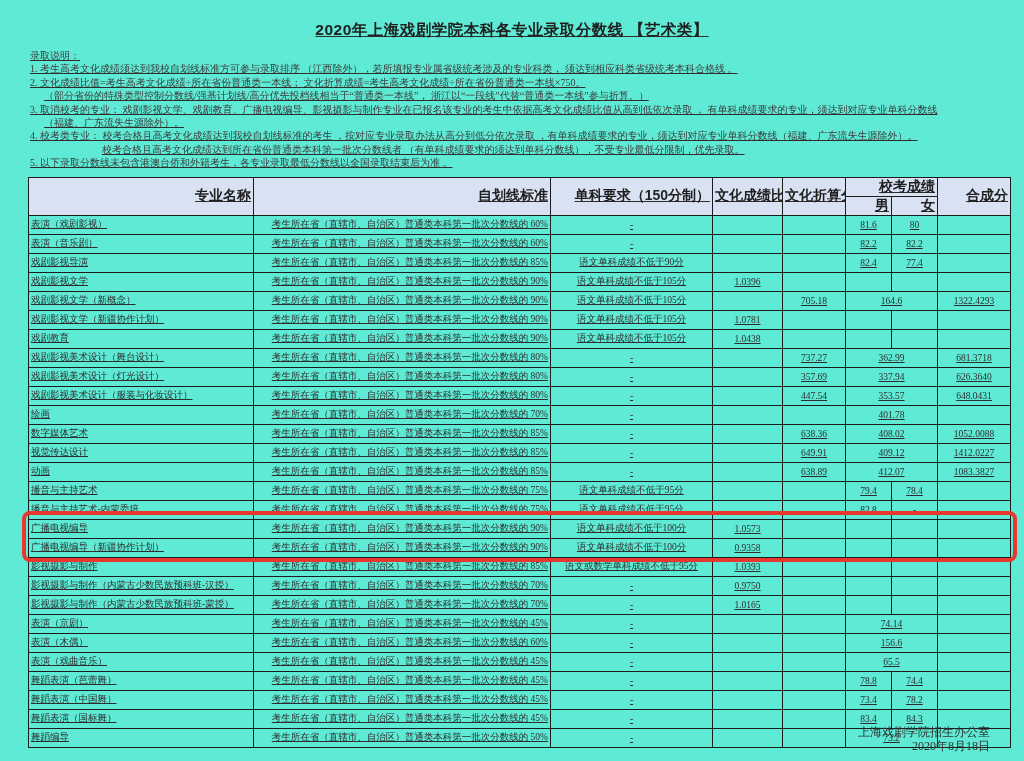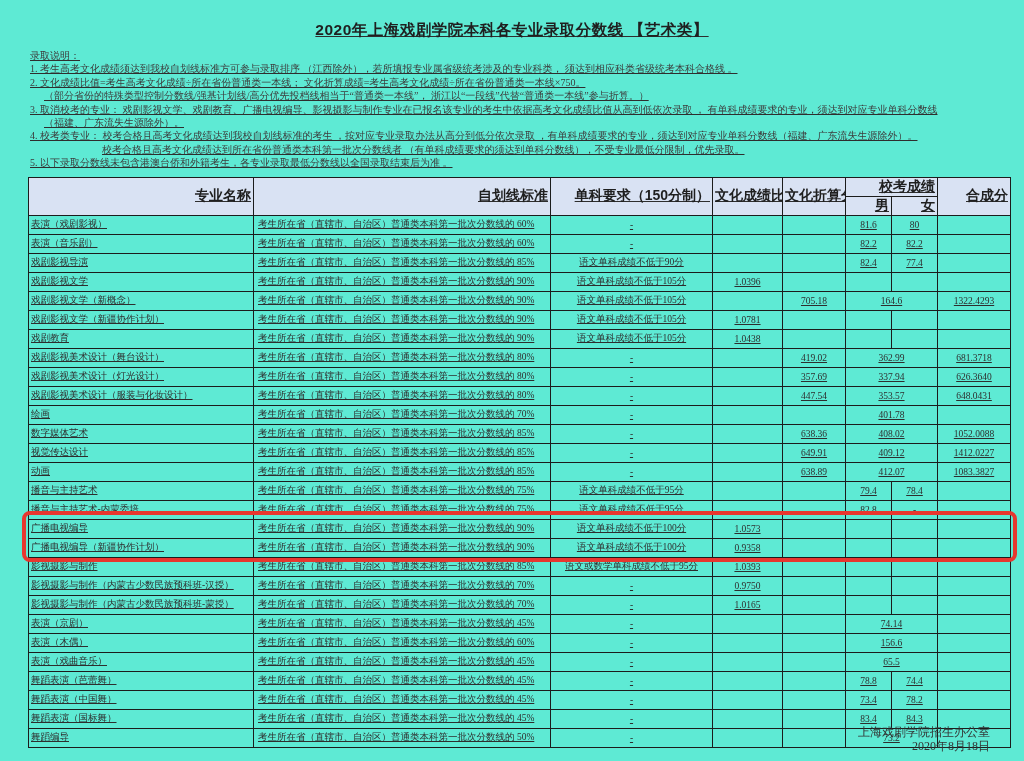--- a/index.html
+++ b/index.html
@@ -52,21 +52,21 @@
   thead th{
     background:#d9e2f3;
     font-weight:bold;
     font-size:14px;
     text-align:right;
     color:#1f1f1f;
     height:18px;
     font-family:"Liberation Sans","DejaVu Sans",sans-serif;
   }
   td.cell-major{text-align:left;}
-  td.cell-standard{text-align:left;padding-left:4px;}
+  td.cell-standard{text-align:right;padding-left:4px;}
   td.cell-subject,td.cell-ratio,td.cell-converted,
   td.cell-exam,td.cell-composite{text-align:center;}
   #highlight-box{
     position:absolute;
     border:4px solid #e7372f;
     border-radius:8px;
     pointer-events:none;
     box-sizing:border-box;
   }
   #footer{
@@ -194,21 +194,21 @@
             <td class="cell-converted"></td>
             <td class="cell-exam"></td>
             <td class="cell-exam"></td>
             <td class="cell-composite"></td>
           </tr>
           <tr>
             <td class="cell-major">戏剧影视美术设计（舞台设计）</td>
             <td class="cell-standard">考生所在省（直辖市、自治区）普通类本科第一批次分数线的 80%</td>
             <td class="cell-subject">-</td>
             <td class="cell-ratio"></td>
-            <td class="cell-converted">419.02</td>
+            <td class="cell-converted">737.27</td>
             <td class="cell-exam" colspan="2">362.99</td>
             <td class="cell-composite">681.3718</td>
           </tr>
           <tr>
             <td class="cell-major">戏剧影视美术设计（灯光设计）</td>
             <td class="cell-standard">考生所在省（直辖市、自治区）普通类本科第一批次分数线的 80%</td>
             <td class="cell-subject">-</td>
             <td class="cell-ratio"></td>
             <td class="cell-converted">357.69</td>
             <td class="cell-exam" colspan="2">337.94</td>

